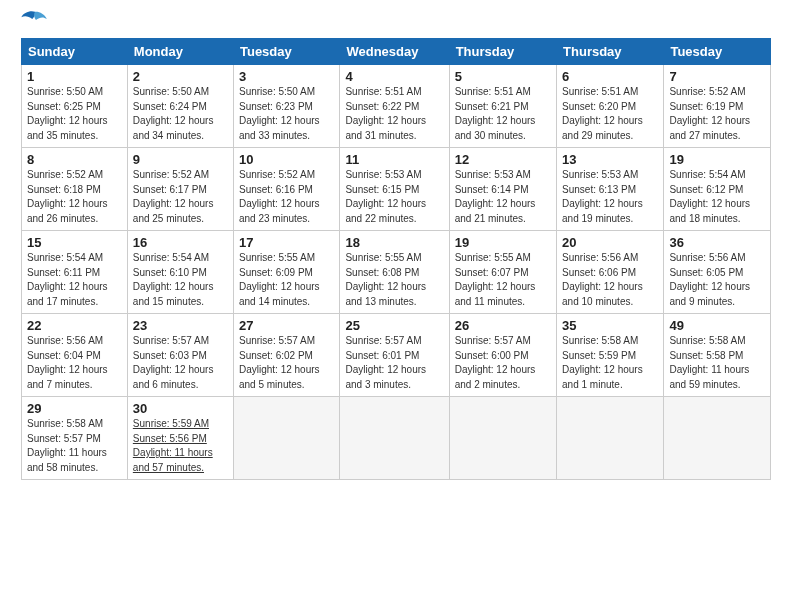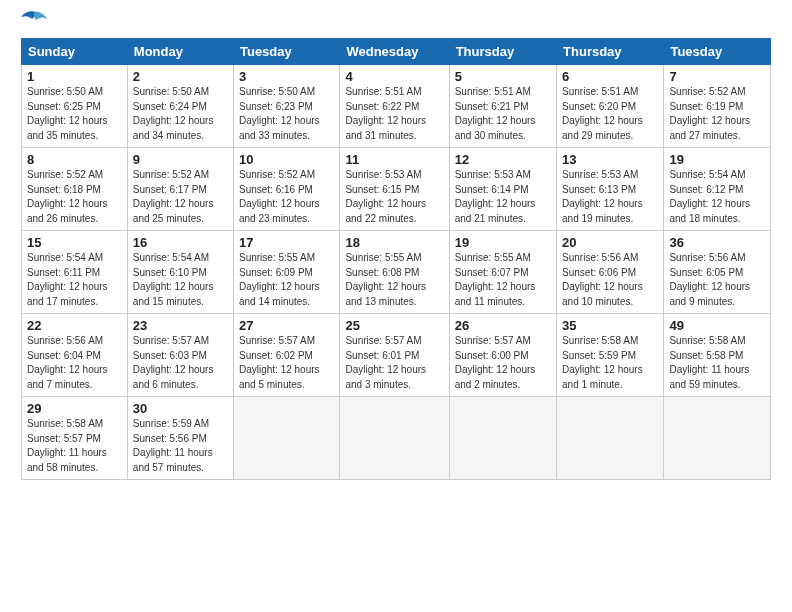--- a/index.html
+++ b/index.html
@@ -316,21 +316,21 @@
         <tr>
           <td>
             <span class="day-num">29</span>
             <div class="day-info" style="white-space: pre-line;">Sunrise: 5:58 AM
 Sunset: 5:57 PM
 Daylight: 11 hours
 and 58 minutes.</div>
           </td>
           <td>
             <span class="day-num">30</span>
-            <div class="day-info" style="white-space: pre-line;">Sunrise: 5:59 AM
+            <div class="day-info" style="white-space: pre-line; text-decoration: underline;">Sunrise: 5:59 AM
 Sunset: 5:56 PM
 Daylight: 11 hours
 and 57 minutes.</div>
           </td>
           <td class="empty-cell"></td>
           <td class="empty-cell"></td>
           <td class="empty-cell"></td>
           <td class="empty-cell"></td>
           <td class="empty-cell"></td>
         </tr>

